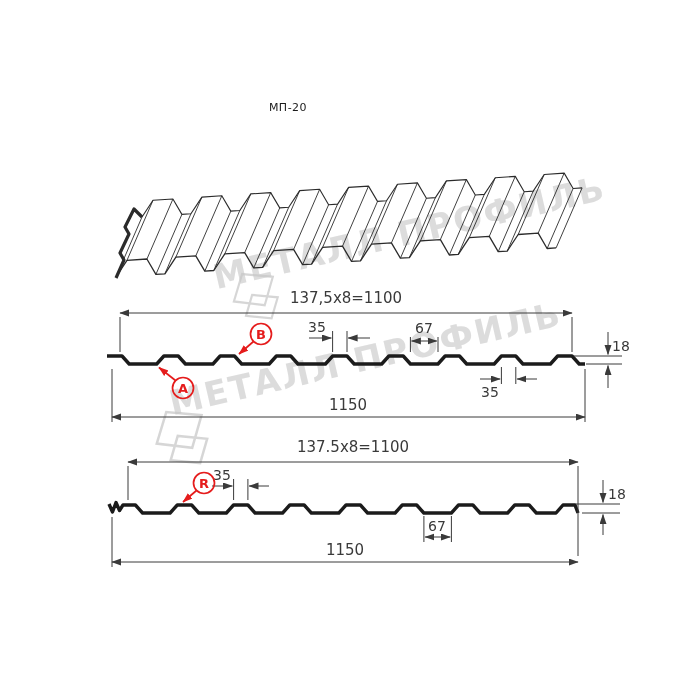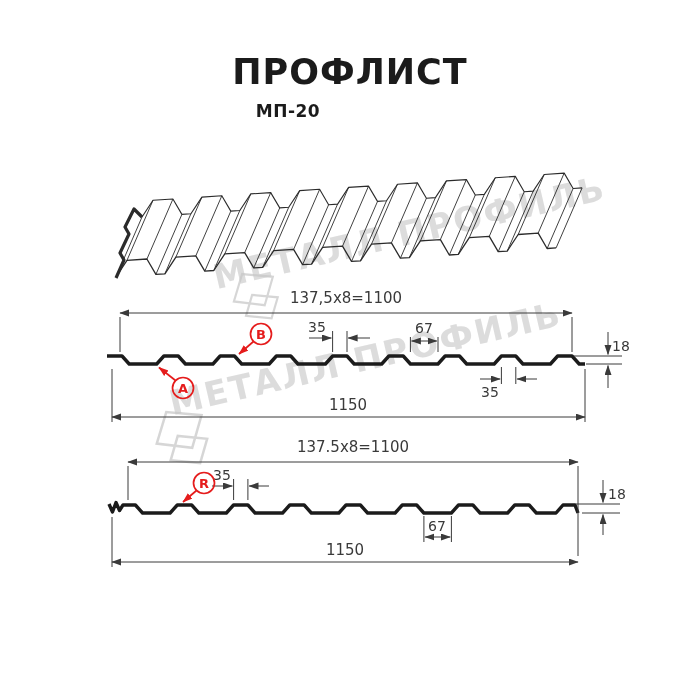--- a/index.html
+++ b/index.html
@@ -1,42 +1,41 @@
 <!DOCTYPE html>
 <html style="--ink: #1b1b1b; --dim: #3a3a3a; --red: #e51c1c; --wm: #c6c6c6;"><head>
 <meta charset="utf-8">
 <style>
   html,body{margin:0;padding:0;background:#ffffff;}
   .stage{position:relative;width:700px;height:700px;background:#ffffff;overflow:hidden;
          font-family:"DejaVu Sans",sans-serif;}
   .title{position:absolute;top:52px;left:0;width:700px;text-align:center;
          font-size:35px;font-weight:bold;letter-spacing:1px;color:var(--ink,#161616);}
   .subtitle{position:absolute;top:101px;left:0;width:576px;text-align:center;
-         font-size:17px;font-weight:bold;letter-spacing:.5px;color:var(--ink,#222);}
+         font-size:11px;font-weight:normal;letter-spacing:.5px;color:var(--ink,#222);}
   .footer{position:absolute;top:616px;left:0;width:700px;text-align:center;
          font-size:16px;letter-spacing:1px;color:var(--dim,#3c3c3c);}
   svg{position:absolute;top:0;left:0;}
   .prof{fill:none;stroke:var(--ink,#1b1b1b);stroke-width:3.4;stroke-linejoin:round;stroke-linecap:butt;}
   .dim{fill:none;stroke:var(--dim,#3d3d3d);stroke-width:1;}
   .dimtxt{font-family:"DejaVu Sans",sans-serif;font-size:15px;fill:var(--dim,#2e2e2e);}
   .small{font-size:14px;}
   .red{fill:none;stroke:var(--red,#e51c1c);stroke-width:1.7;}
   .redtxt{font-family:"DejaVu Sans",sans-serif;font-weight:bold;font-size:13px;fill:var(--red,#e51c1c);}
   .wm{font-family:"DejaVu Sans",sans-serif;font-weight:bold;font-size:34px;
       fill:var(--wm,#c5c5c5);opacity:.6;letter-spacing:2px;}
   .wmlogo{fill:none;stroke:var(--wm,#c5c5c5);stroke-width:2.2;opacity:.7;}
   .sk{fill:none;stroke:#2b2b2b;}
   .mk{fill:var(--dim,#3d3d3d);}
   .mkr{fill:var(--red,#e51c1c);}
 </style>
 </head>
 <body>
 
 <div class="stage">
-  <div class="title">ПРОФЛИСТ</div>
   <div class="subtitle">МП-20</div>
 
   <svg width="700" height="700" viewBox="0 0 700 700">
     <defs>
       <marker id="mE" orient="auto" markerUnits="userSpaceOnUse" markerWidth="10" markerHeight="8" refX="9.3" refY="3.5">
         <path class="mk" d="M0,0 L10,3.5 L0,7 Z"></path>
       </marker>
       <marker id="mS" orient="auto-start-reverse" markerUnits="userSpaceOnUse" markerWidth="10" markerHeight="8" refX="9.3" refY="3.5">
         <path class="mk" d="M0,0 L10,3.5 L0,7 Z"></path>
       </marker>

